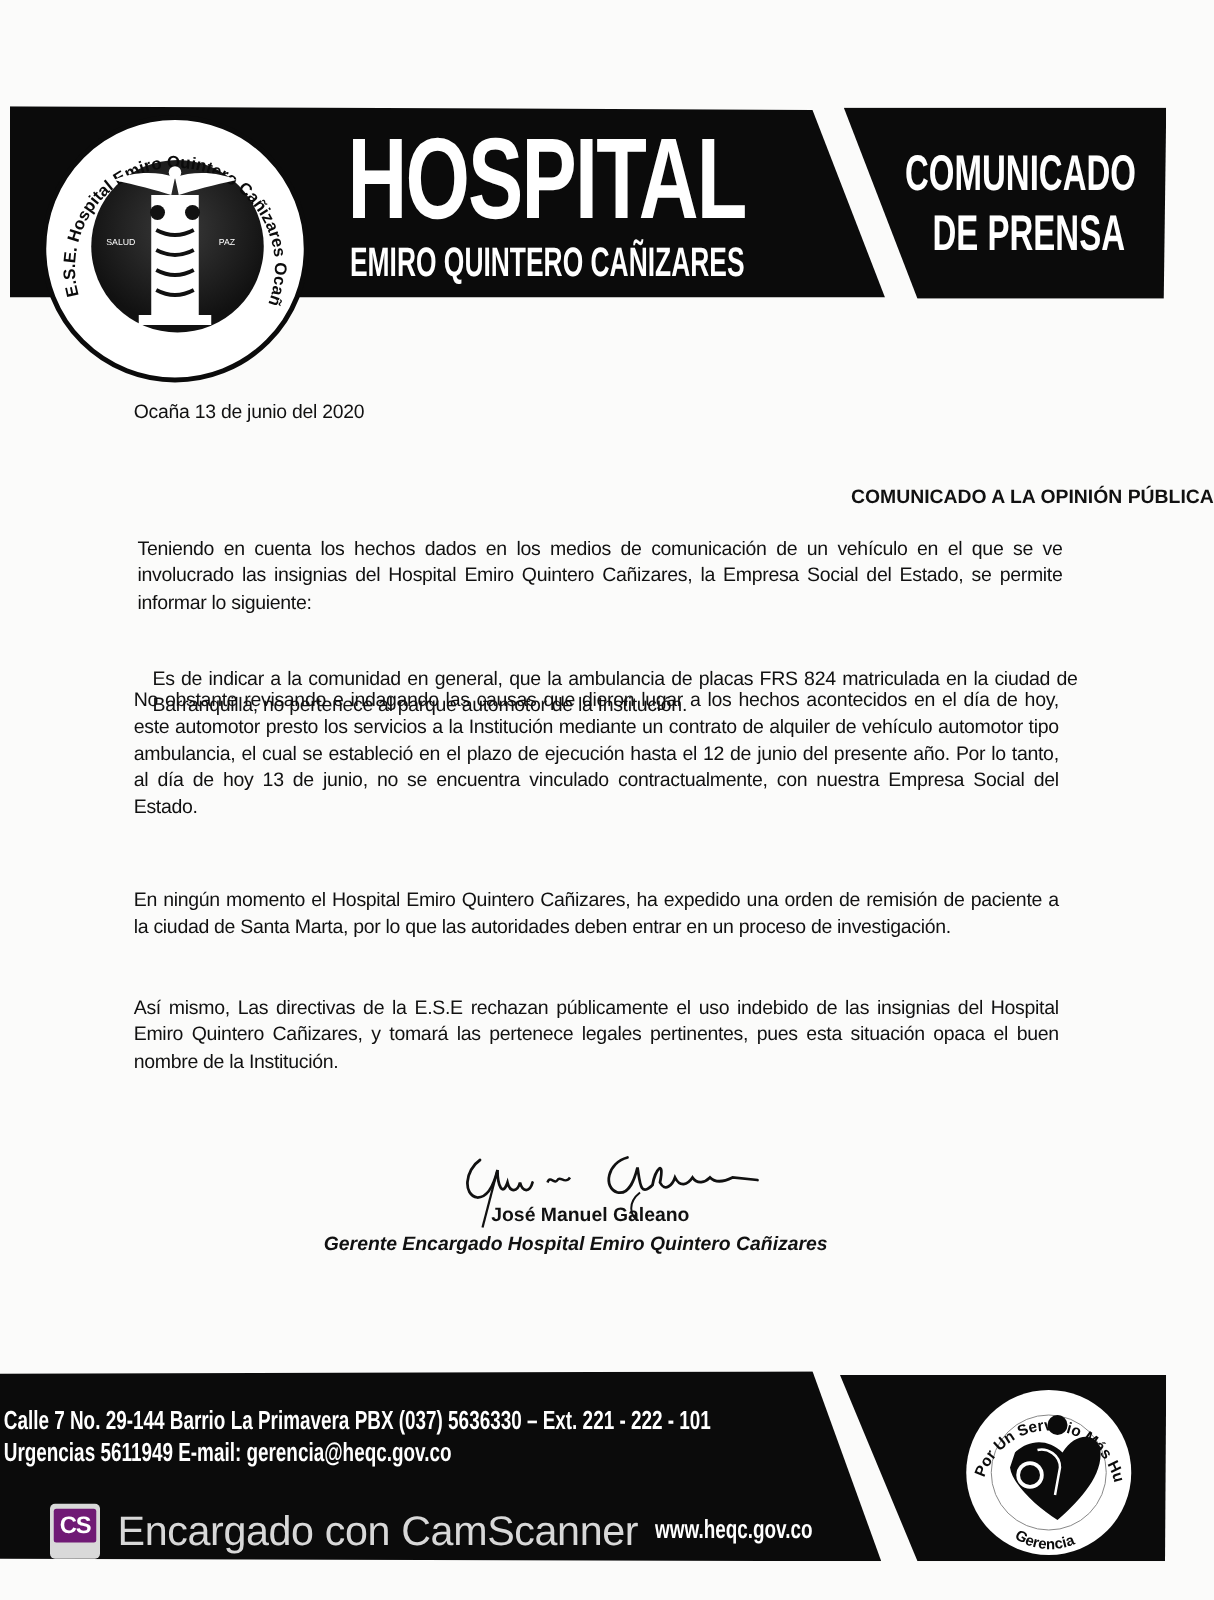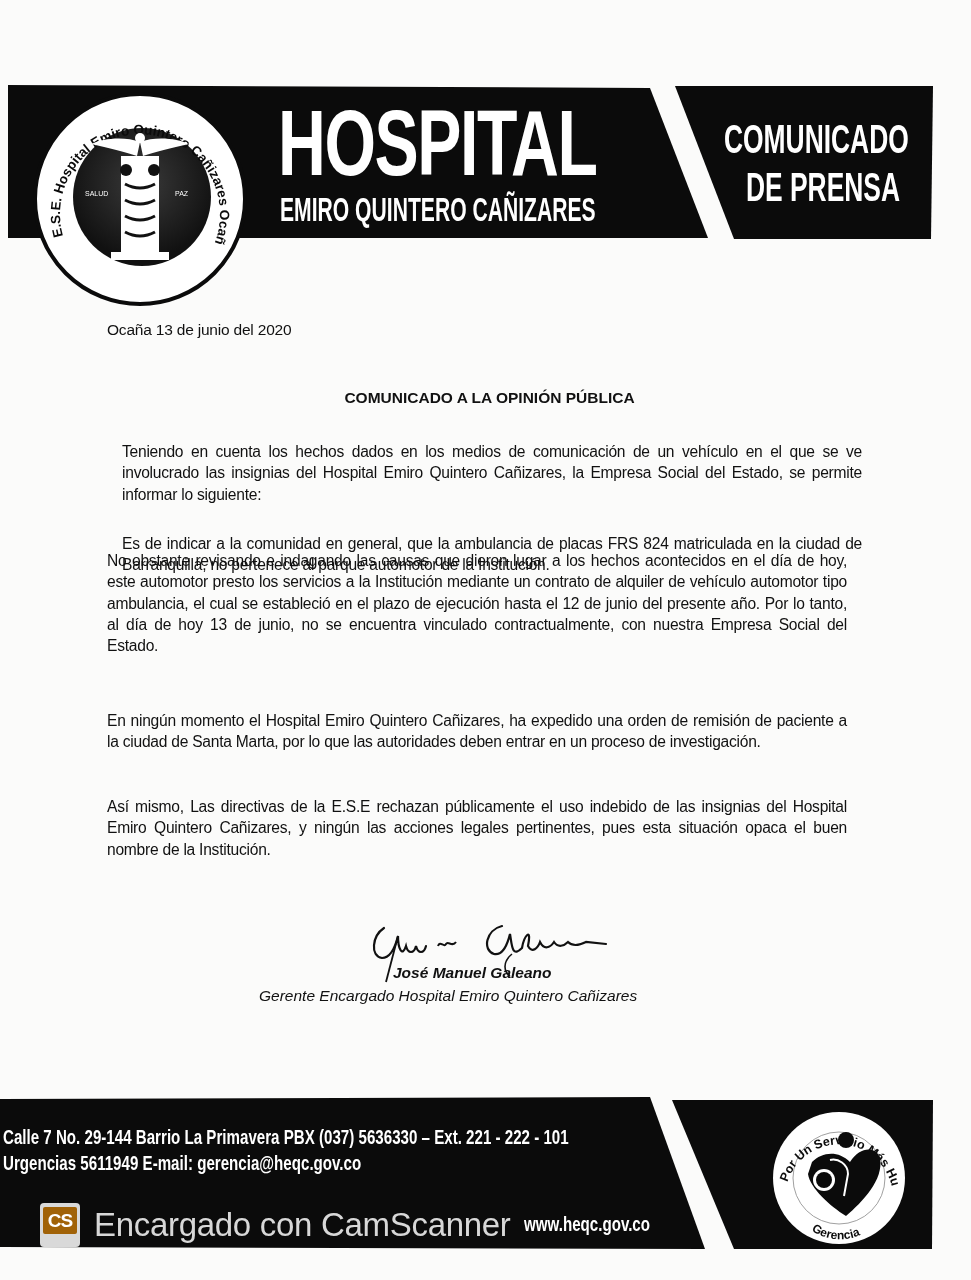--- a/index.html
+++ b/index.html
@@ -43,40 +43,40 @@
   .press-1, .press-2 {
     color: #fff; font-weight: bold; white-space: nowrap;
     font-size: 40px; line-height: 42px; transform-origin: left top;
   }
   .press-1 { left: 724px; top: 118px; transform: scaleX(0.66); }
   .press-2 { left: 746px; top: 166px; transform: scaleX(0.66); }
 
   
   .date { left: 107px; top: 321px; font-weight: normal; font-size: 15.5px; letter-spacing: -0.2px; }
   .doc-title {
-    left: 0; width: 971px; top: 389px; text-align: center; font-weight: bold;
+    left: 0; width: 971px; top: 389px; text-align: right; font-weight: bold;
     font-size: 15.5px; padding-left: 8px; box-sizing: border-box;
   }
   .para {
     left: 107px; width: 740px; font-size: 15.6px; line-height: 21.3px;
     text-align: justify; letter-spacing: -0.25px;
   }
   .p1 { top: 426px; }
   .p2 { top: 518px; }
   .p3 { top: 550px; }
   .p4 { top: 710px; }
   .p5 { top: 796px; }
 
   
   .sig-svg { left: 362px; top: 906px; width: 260px; height: 80px; }
   .sig-name {
-    left: 393px; top: 964px; font-weight: bold; font-style: italic; font-size: 15.5px;
+    left: 393px; top: 964px; font-weight: bold; font-size: 15.5px;
   }
   .sig-role {
-    left: 259px; top: 987px; font-weight: normal; font-style: italic; font-size: 15.5px;
+    left: 259px; top: 987px; font-weight: bold; font-style: italic; font-size: 15.5px;
   }
 
   
   .ftr-left {
     left: 0; top: 1097px; width: 735px; height: 152px; background: #0b0b0b;
     clip-path: polygon(0 2px, 650px 0, 705px 152px, 0 150px);
   }
   .ftr-right {
     left: 672px; top: 1100px; width: 261px; height: 149px; background: #0b0b0b;
     clip-path: polygon(0 0, 261px 0, 260px 149px, 62px 149px);
@@ -89,21 +89,21 @@
   .ftr-l2 { top: 1151px; }
   .ftr-web {
     left: 524px; top: 1212px; color: #fff; font-weight: bold; white-space: nowrap;
     font-size: 21px; line-height: 24px; transform: scaleX(0.72); transform-origin: left top;
   }
   .cs-badge {
     left: 40px; top: 1203px; width: 40px; height: 44px; border-radius: 4px;
     background: #d9d9d9; box-sizing: border-box; padding-top: 4px;
   }
   .cs-badge-inner {
-    margin: 0 3px; height: 27px; background: #a16207; color: #fff; border-radius: 2px;
+    margin: 0 3px; height: 27px; background: #701a75; color: #fff; border-radius: 2px;
     font-weight: bold; font-size: 19px; line-height: 27px; text-align: center;
     letter-spacing: -1px;
   }
   .cs-text {
     left: 94px; top: 1206px; color: #d8d8d8; font-size: 33px; line-height: 38px;
     white-space: nowrap; letter-spacing: -0.3px;
   }
   .seal-svg { left: 764px; top: 1102px; width: 150px; height: 148px; }
 </style>
 </head>
@@ -137,25 +137,25 @@
 </svg>
 
 <div class="abs hosp-title">HOSPITAL</div>
 <div class="abs hosp-sub">EMIRO QUINTERO CAÑIZARES</div>
 <div class="abs press-1">COMUNICADO</div>
 <div class="abs press-2">DE PRENSA</div>
 
 <div class="abs date">Ocaña 13 de junio del 2020</div>
 <div class="abs doc-title">COMUNICADO A LA OPINIÓN PÚBLICA</div>
 
-<p class="abs para p1" style="margin:15px">Teniendo en cuenta los hechos dados en los medios de comunicación de un vehículo en el que se ve involucrado las insignias del Hospital Emiro Quintero Cañizares, la Empresa Social del Estado, se permite informar lo siguiente:</p>
+<p class="abs para p1" style="margin:3px">Teniendo en cuenta los hechos dados en los medios de comunicación de un vehículo en el que se ve involucrado las insignias del Hospital Emiro Quintero Cañizares, la Empresa Social del Estado, se permite informar lo siguiente:</p>
 <p class="abs para p2" style="margin:15px">Es de indicar a la comunidad en general, que la ambulancia de placas FRS 824 matriculada en la ciudad de Barranquilla, no pertenece al parque automotor de la Institución.</p>
 <p class="abs para p3" style="margin:0">No obstante revisando e indagando las causas que dieron lugar a los hechos acontecidos en el día de hoy, este automotor presto los servicios a la Institución mediante un contrato de alquiler de vehículo automotor tipo ambulancia, el cual se estableció en el plazo de ejecución hasta el 12 de junio del presente año. Por lo tanto, al día de hoy 13 de junio, no se encuentra vinculado contractualmente, con nuestra Empresa Social del Estado.</p>
 <p class="abs para p4" style="margin:0">En ningún momento el Hospital Emiro Quintero Cañizares, ha expedido una orden de remisión de paciente a la ciudad de Santa Marta, por lo que las autoridades deben entrar en un proceso de investigación.</p>
-<p class="abs para p5" style="margin:0">Así mismo, Las directivas de la E.S.E rechazan públicamente el uso indebido de las insignias del Hospital Emiro Quintero Cañizares, y ningún las acciones legales pertinentes, pues esta situación opaca el buen nombre de la Institución.</p>
+<p class="abs para p5" style="margin:0">Así mismo, Las directivas de la E.S.E rechazan públicamente el uso indebido de las insignias del Hospital Emiro Quintero Cañizares, y tomará las pertenece legales pertinentes, pues esta situación opaca el buen nombre de la Institución.</p>
 
 <svg class="abs sig-svg" viewBox="0 0 260 80">
   <path d="M22 22 C 10 30, 8 50, 20 52 C 30 52, 34 38, 36 30 C 36 42, 40 52, 44 40 C 46 48, 52 48, 54 40 C 56 48, 62 48, 64 40" stroke="#111" stroke-width="2.2" fill="none" stroke-linecap="round"></path>
   <path d="M36 30 L 24 76" stroke="#111" stroke-width="1.8" fill="none"></path>
   <path d="M76 40 C 78 34, 82 42, 84 38 C 86 34, 90 42, 94 36" stroke="#111" stroke-width="2" fill="none"></path>
   <path d="M140 20 C 124 24, 120 44, 132 48 C 142 50, 146 36, 148 28 C 150 40, 150 52, 160 42 C 162 30, 170 20, 166 40 C 170 48, 176 42, 178 36 C 182 44, 188 42, 192 36 C 196 42, 202 40, 206 36 C 210 40, 216 40, 224 36 L 244 38" stroke="#111" stroke-width="2.2" fill="none" stroke-linecap="round"></path>
   <path d="M150 48 C 140 56, 142 66, 148 70" stroke="#111" stroke-width="1.6" fill="none"></path>
 </svg>
 <div class="abs sig-name">José Manuel Galeano</div>
 <div class="abs sig-role">Gerente Encargado Hospital Emiro Quintero Cañizares</div>

